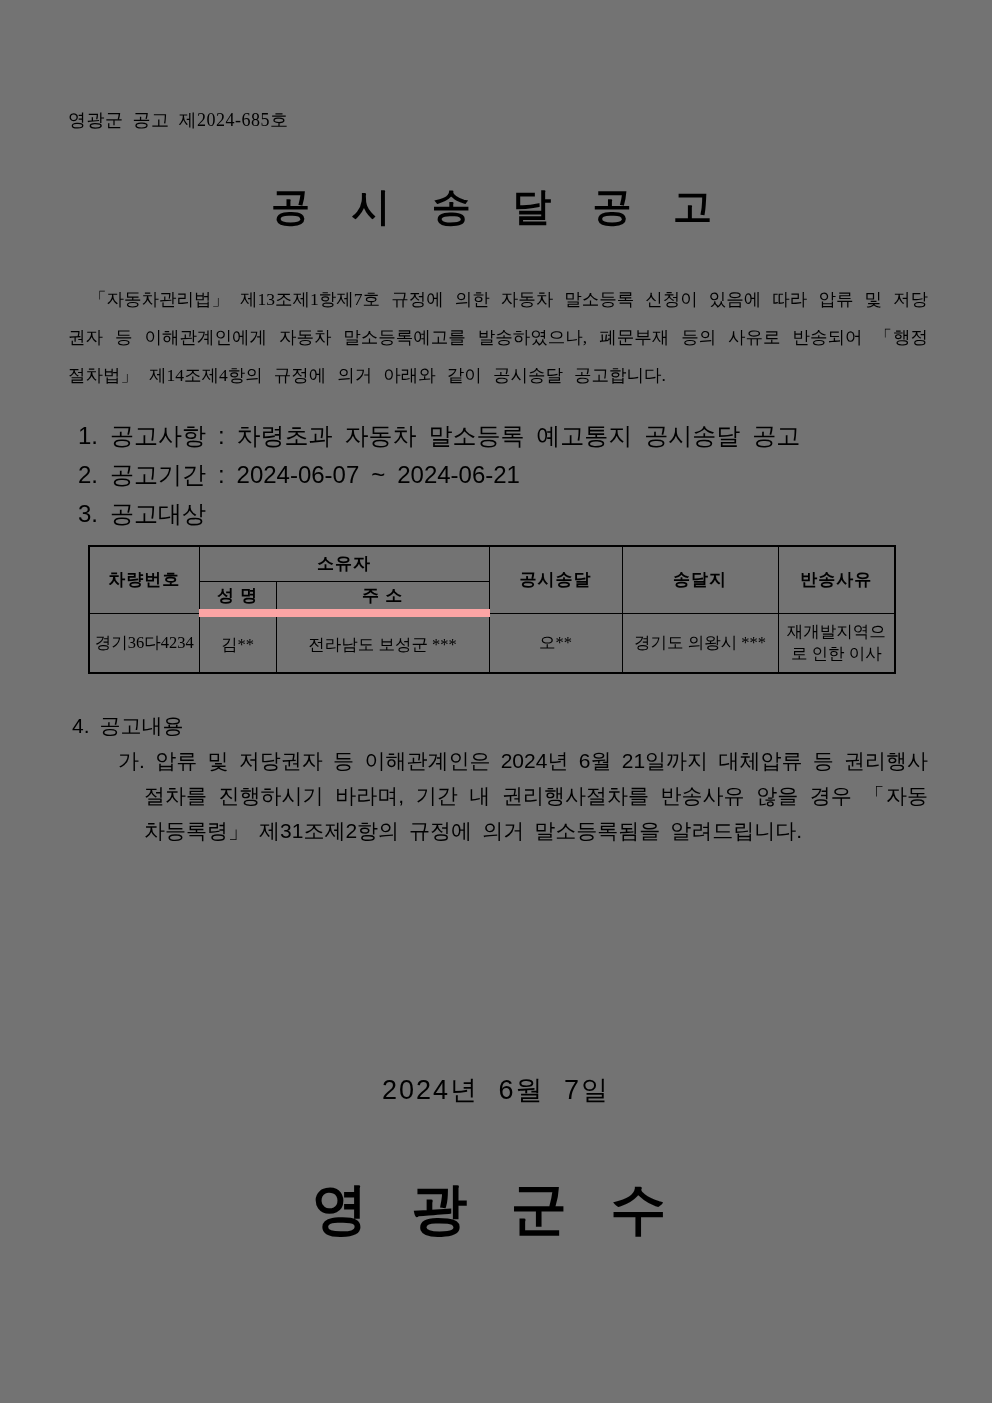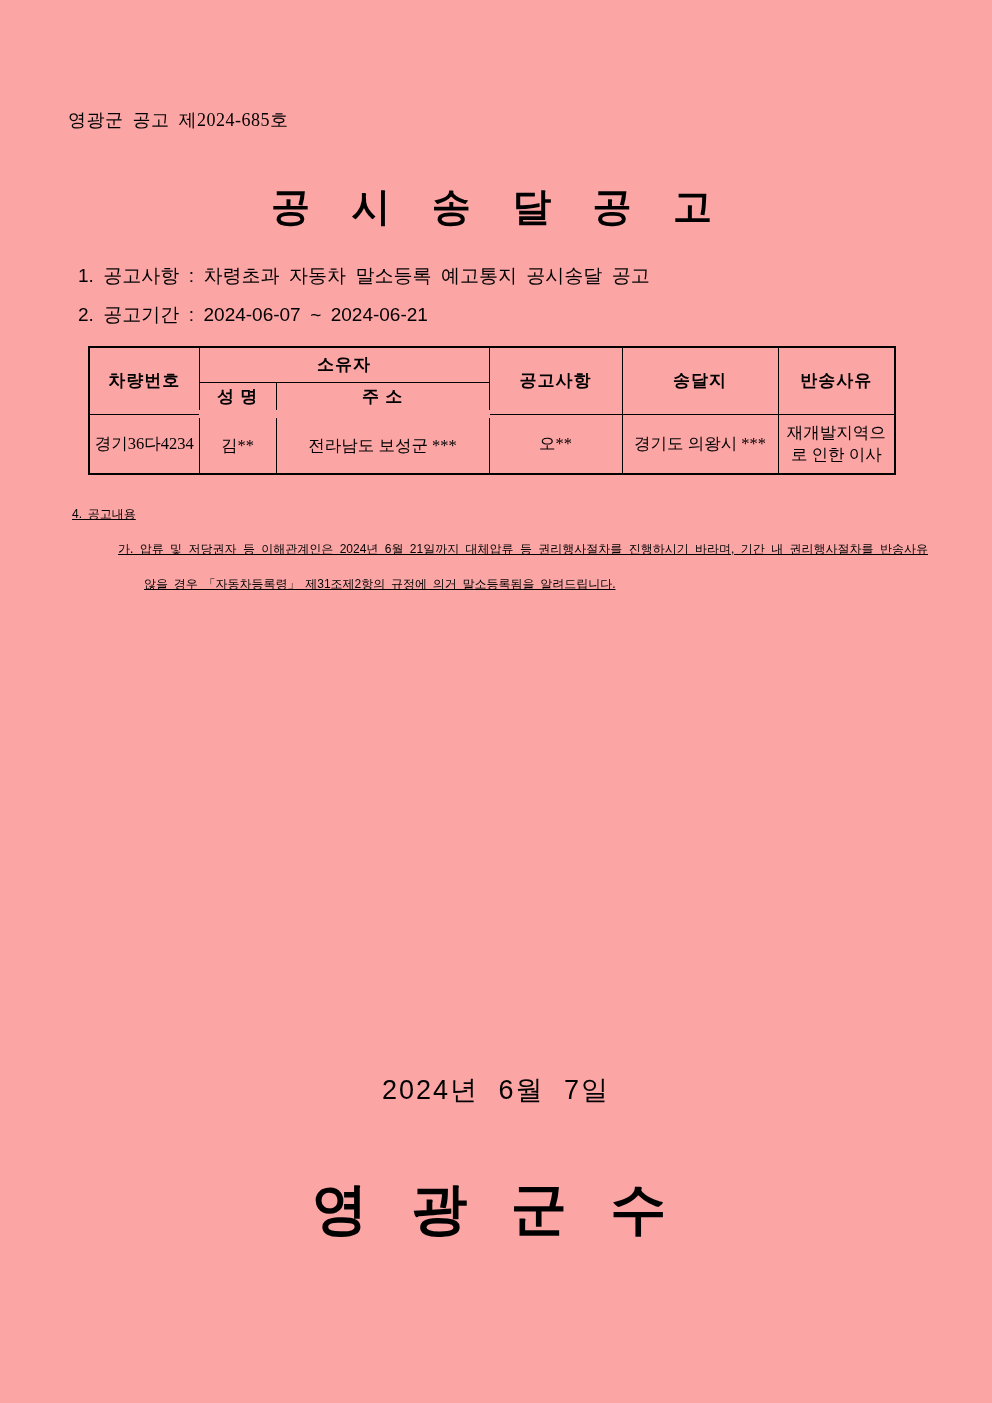--- a/index.html
+++ b/index.html
@@ -2,21 +2,21 @@
 <html lang="ko"><head>
 <meta charset="utf-8">
 <style>
   * { margin: 0; padding: 0; box-sizing: border-box; }
   html, body { background: #ffffff; }
   .page {
     position: relative;
     width: 992px;
     height: 1403px;
     margin: 0 auto;
-    background: #fca5a5;
+    background: #737373;
     color: #000000;
     overflow: hidden;
     font-family: "Liberation Serif", "DejaVu Serif", serif;
   }
   .notice-number {
     padding-top: 108px;
     margin-left: 68px;
     font-size: 18px;
     letter-spacing: 0.5px;
     word-spacing: 4px;
@@ -35,21 +35,21 @@
     font-size: 17.5px;
     line-height: 38px;
     text-align: justify;
     text-indent: 1.2em;
     word-spacing: 0.38em;
     font-family: "Liberation Serif", "DejaVu Serif", serif;
   }
   .items {
     margin: 22px 64px 0 78px;
     list-style: none;
-    font-size: 19px;
+    font-size: 24px;
     line-height: 39px;
     word-spacing: 0.22em;
     font-family: "Liberation Sans", "DejaVu Sans", sans-serif;
     font-weight: 400;
   }
   .notice-table {
     margin: 12px 0 0 88px;
     width: 806px;
     border-collapse: collapse;
     table-layout: fixed;
@@ -75,26 +75,25 @@
   .col-vehicle { width: 110px; }
   .col-name    { width: 77px; }
   .col-address { width: 213px; }
   .col-party   { width: 133px; }
   .col-place   { width: 156px; }
   .col-reason  { width: 117px; }
   .row-h1 { height: 35px; }
   .row-h2 { height: 32px; }
   .row-data { height: 60px; }
   .section4 {
-    margin: 22px 64px 0 72px;
-    font-size: 12px;
+    margin: 34px 64px 0 72px;
+    font-size: 21px;
     line-height: 35px;
     word-spacing: 0.2em;
     font-family: "Liberation Sans", "DejaVu Sans", sans-serif;
-    text-decoration: underline;
   }
   .section4 .sub-ga {
     margin-left: 46px;
     padding-left: 26px;
     text-indent: -26px;
     text-align: justify;
   }
   .section4 .sub-na {
     margin-left: 46px;
     padding-left: 26px;
@@ -125,40 +124,42 @@
 </style>
 </head>
 <body>
 
 <div class="page">
 
   <div class="notice-number">영광군 공고 제2024-685호</div>
 
   <h1 class="doc-title">공 시 송 달 공 고</h1>
 
+  <p class="intro-paragraph">「자동차관리법」 제13조제1항제7호 규정에 의한 자동차 말소등록 신청이 있음에 따라 압류 및 저당권자 등 이해관계인에게 자동차 말소등록예고를 발송하였으나, 폐문부재 등의 사유로 반송되어 「행정절차법」 제14조제4항의 규정에 의거 아래와 같이 공시송달 공고합니다.</p>
 
   <ul class="items">
     <li>1. 공고사항 : 차령초과 자동차 말소등록 예고통지 공시송달 공고</li>
     <li>2. 공고기간 : 2024-06-07 ~ 2024-06-21</li>
+    <li>3. 공고대상</li>
   </ul>
 
   <table class="notice-table">
     <colgroup>
       <col class="col-vehicle">
       <col class="col-name">
       <col class="col-address">
       <col class="col-party">
       <col class="col-place">
       <col class="col-reason">
     </colgroup>
     <thead>
       <tr class="row-h1">
         <th rowspan="2">차량번호</th>
         <th colspan="2">소유자</th>
-        <th rowspan="2">공고사항</th>
+        <th rowspan="2">공시송달</th>
         <th rowspan="2">송달지</th>
         <th rowspan="2">반송사유</th>
       </tr>
       <tr class="row-h2">
         <th>성 명</th>
         <th>주 소</th>
       </tr>
     </thead>
     <tbody>
       <tr class="row-data">

